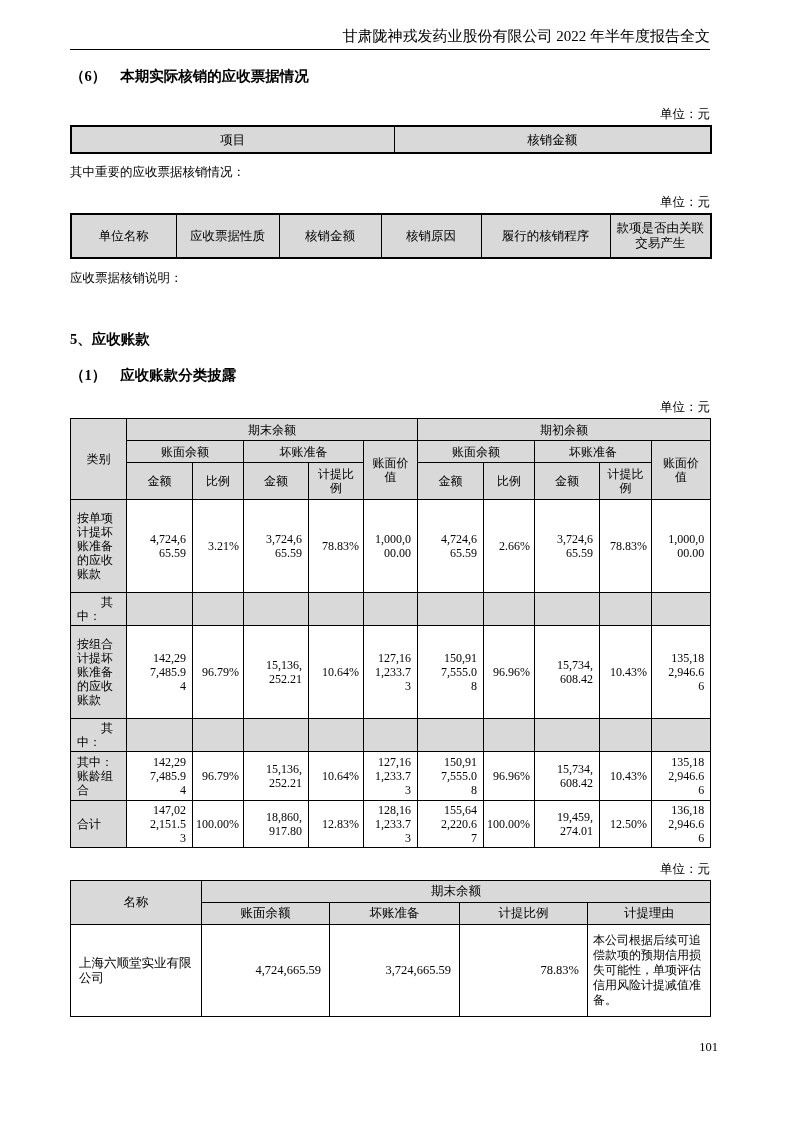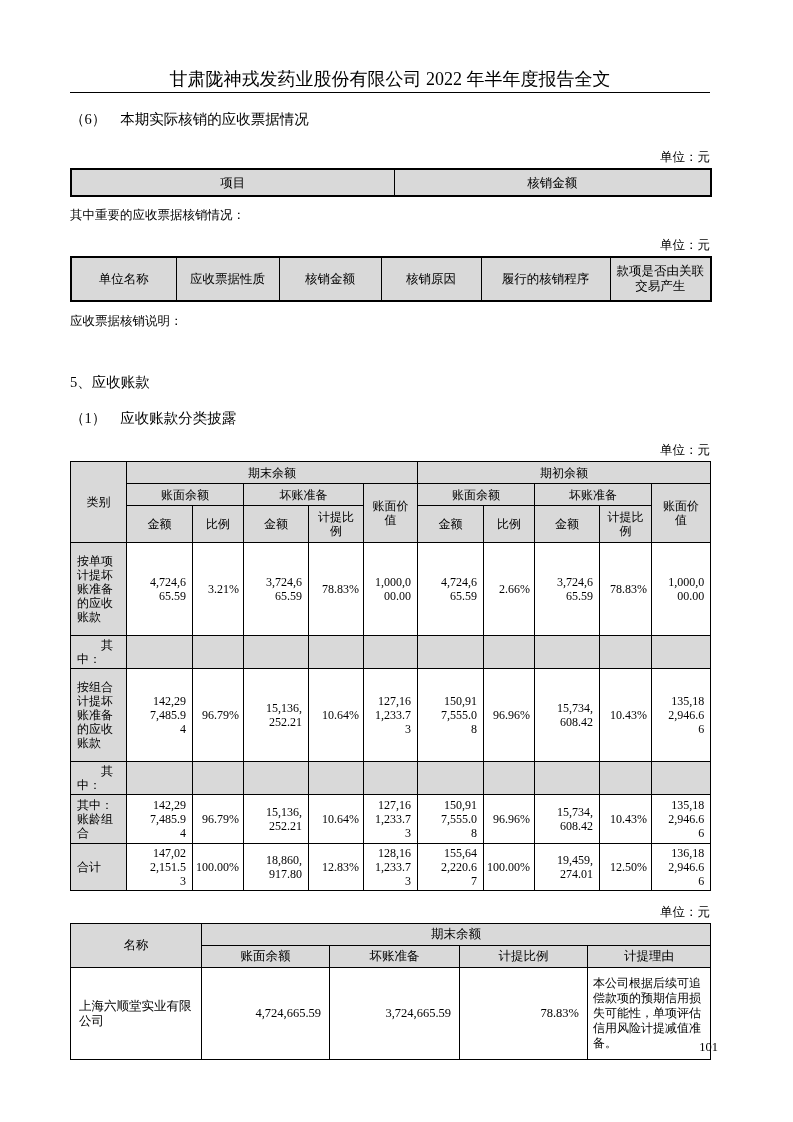--- a/index.html
+++ b/index.html
@@ -8,33 +8,33 @@
     position:relative;
     width:793px; height:1122px;
     margin:0 auto;
     background:#ffffff;
     color:#000;
     font-family:"Liberation Serif","DejaVu Serif",serif;
     padding:0 83px 0 70px;
     overflow:hidden;
   }
   .running-head{
-    margin-top:71px;
-    text-align:center;
-    font-size:18px;
+    margin-top:28px;
+    text-align:right;
+    font-size:15px;
     line-height:17px;
   }
   .head-rule{
     margin-top:4px;
     border:none;
     border-top:1.5px solid #000;
     height:0;
   }
   .h-section{
-    font-weight:normal;
+    font-weight:bold;
     font-size:14.5px;
     line-height:20px;
   }
   .h-six{ margin-top:16px; }
   .h-num{ display:inline-block; margin-right:14px; }
   .unit-label{
     text-align:right;
     font-size:12.5px;
     line-height:16px;
   }

